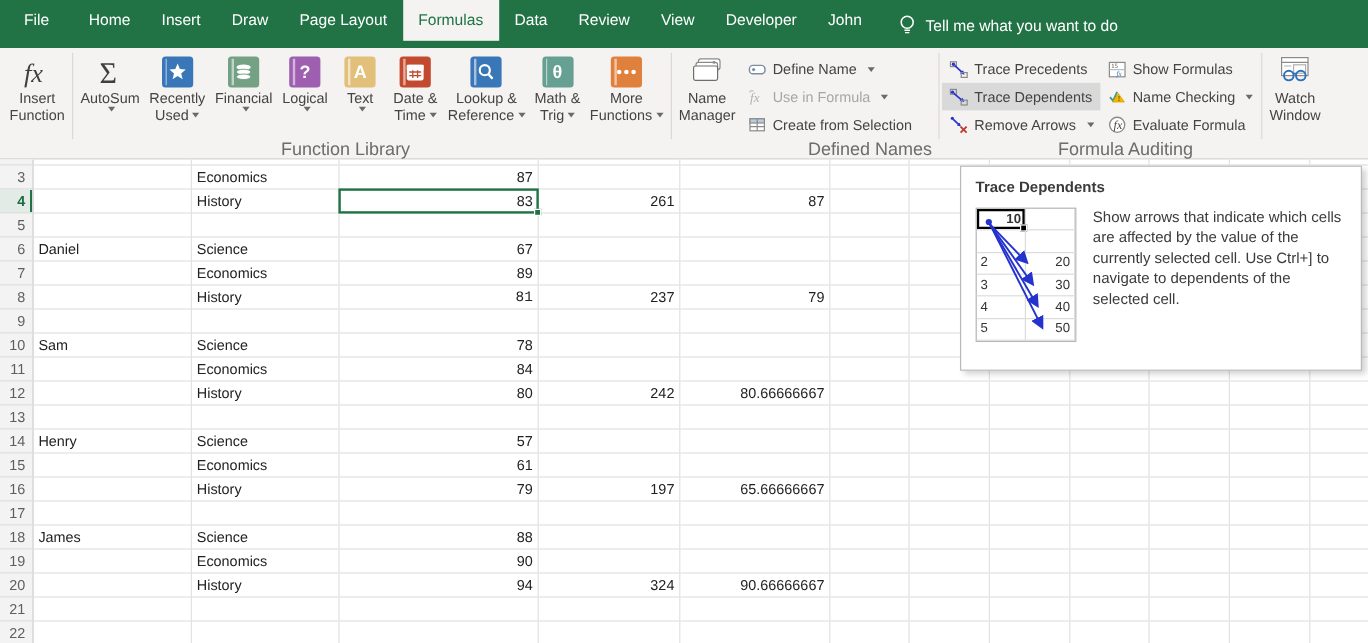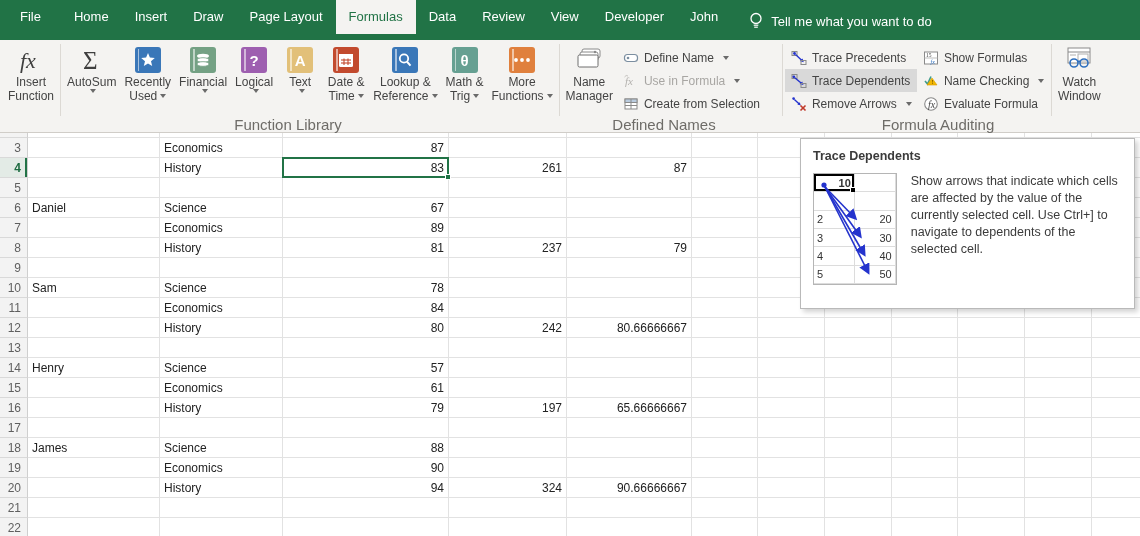--- a/index.html
+++ b/index.html
@@ -380,21 +380,21 @@
             <circle cx="10" cy="17" r="4" fill="none" stroke="#2e6fbe" stroke-width="1.6"></circle>
             <circle cx="20" cy="17" r="4" fill="none" stroke="#2e6fbe" stroke-width="1.6"></circle>
             <path d="M14 16 q1 -1.5 2 0" fill="none" stroke="#2e6fbe" stroke-width="1.4"></path>
           </svg>
         </div>
         <div class="l1">Watch</div>
         <div class="l2">Window</div>
       </div>
     </div>
     <div class="grp-label" style="left:288px;">Function Library</div>
-    <div class="grp-label" style="left:664px;">Defined Names</div>
+    <div class="grp-label" style="left:725px;">Defined Names</div>
     <div class="grp-label" style="left:938px;">Formula Auditing</div>
   </div>
 
   <div class="sheet">
     <div class="sheet-inner" id="sheet-rows">
         <div class="srow">
           <div class="rowhdr">2</div>
           <div class="cell" style="width: 132px;">John</div>
           <div class="cell" style="width: 123px;">Science</div>
           <div class="cell num" style="width: 166px;">91</div>
@@ -482,21 +482,21 @@
           <div class="cell" style="width: 67px;"></div>
           <div class="cell" style="width: 66px;"></div>
           <div class="cell" style="width: 67px;"></div>
           <div class="cell" style="width: 67px;"></div>
           <div class="cell" style="width: 60px;"></div>
         </div>
         <div class="srow">
           <div class="rowhdr">8</div>
           <div class="cell" style="width: 132px;"></div>
           <div class="cell" style="width: 123px;">History</div>
-          <div class="cell num" style="width: 166px;">81</div>
+          <div class="cell num" style="width: 166px; font-family: Liberation Mono, monospace;">81</div>
           <div class="cell num" style="width: 118px;">237</div>
           <div class="cell num" style="width: 125px;">79</div>
           <div class="cell" style="width: 66px;"></div>
           <div class="cell" style="width: 67px;"></div>
           <div class="cell" style="width: 67px;"></div>
           <div class="cell" style="width: 66px;"></div>
           <div class="cell" style="width: 67px;"></div>
           <div class="cell" style="width: 67px;"></div>
           <div class="cell" style="width: 60px;"></div>
         </div>

